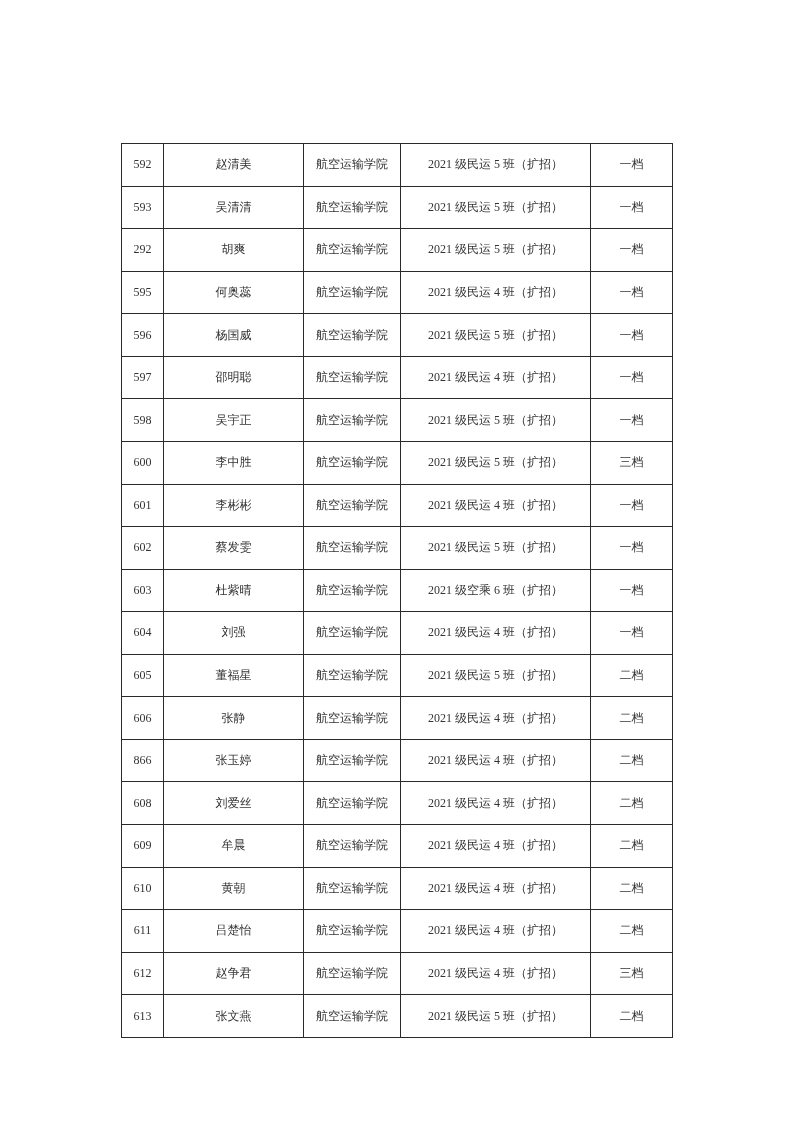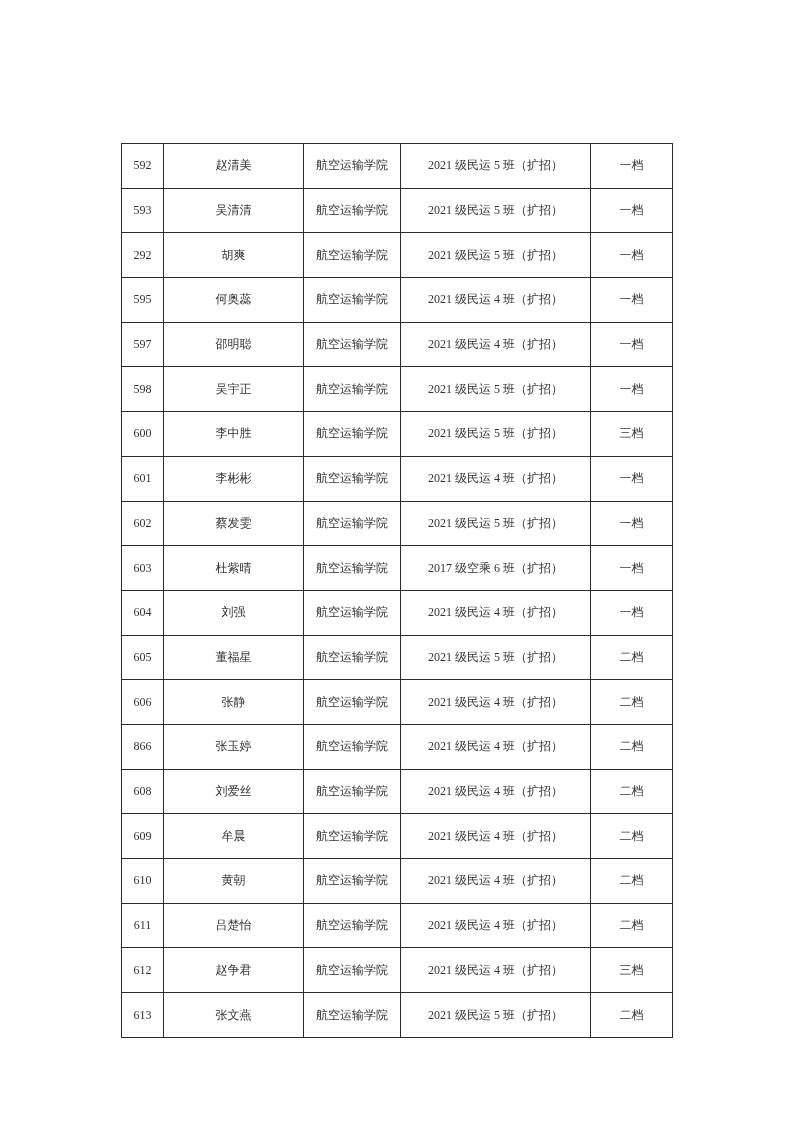--- a/index.html
+++ b/index.html
@@ -78,20 +78,27 @@
           <td>一档</td>
         </tr>
         <tr>
           <td>595</td>
           <td>何奥蕊</td>
           <td>航空运输学院</td>
           <td>2021 级民运 4 班（扩招）</td>
           <td>一档</td>
         </tr>
         <tr>
+          <td>596</td>
+          <td>杨国威</td>
+          <td>航空运输学院</td>
+          <td>2021 级民运 5 班（扩招）</td>
+          <td>一档</td>
+        </tr>
+        <tr>
           <td>597</td>
           <td>邵明聪</td>
           <td>航空运输学院</td>
           <td>2021 级民运 4 班（扩招）</td>
           <td>一档</td>
         </tr>
         <tr>
           <td>598</td>
           <td>吴宇正</td>
           <td>航空运输学院</td>
@@ -116,21 +123,21 @@
           <td>602</td>
           <td>蔡发雯</td>
           <td>航空运输学院</td>
           <td>2021 级民运 5 班（扩招）</td>
           <td>一档</td>
         </tr>
         <tr>
           <td>603</td>
           <td>杜紫晴</td>
           <td>航空运输学院</td>
-          <td>2017 级空乘 6 班（扩招）</td>
+          <td>2021 级空乘 6 班（扩招）</td>
           <td>一档</td>
         </tr>
         <tr>
           <td>604</td>
           <td>刘强</td>
           <td>航空运输学院</td>
           <td>2021 级民运 4 班（扩招）</td>
           <td>一档</td>
         </tr>
         <tr>

